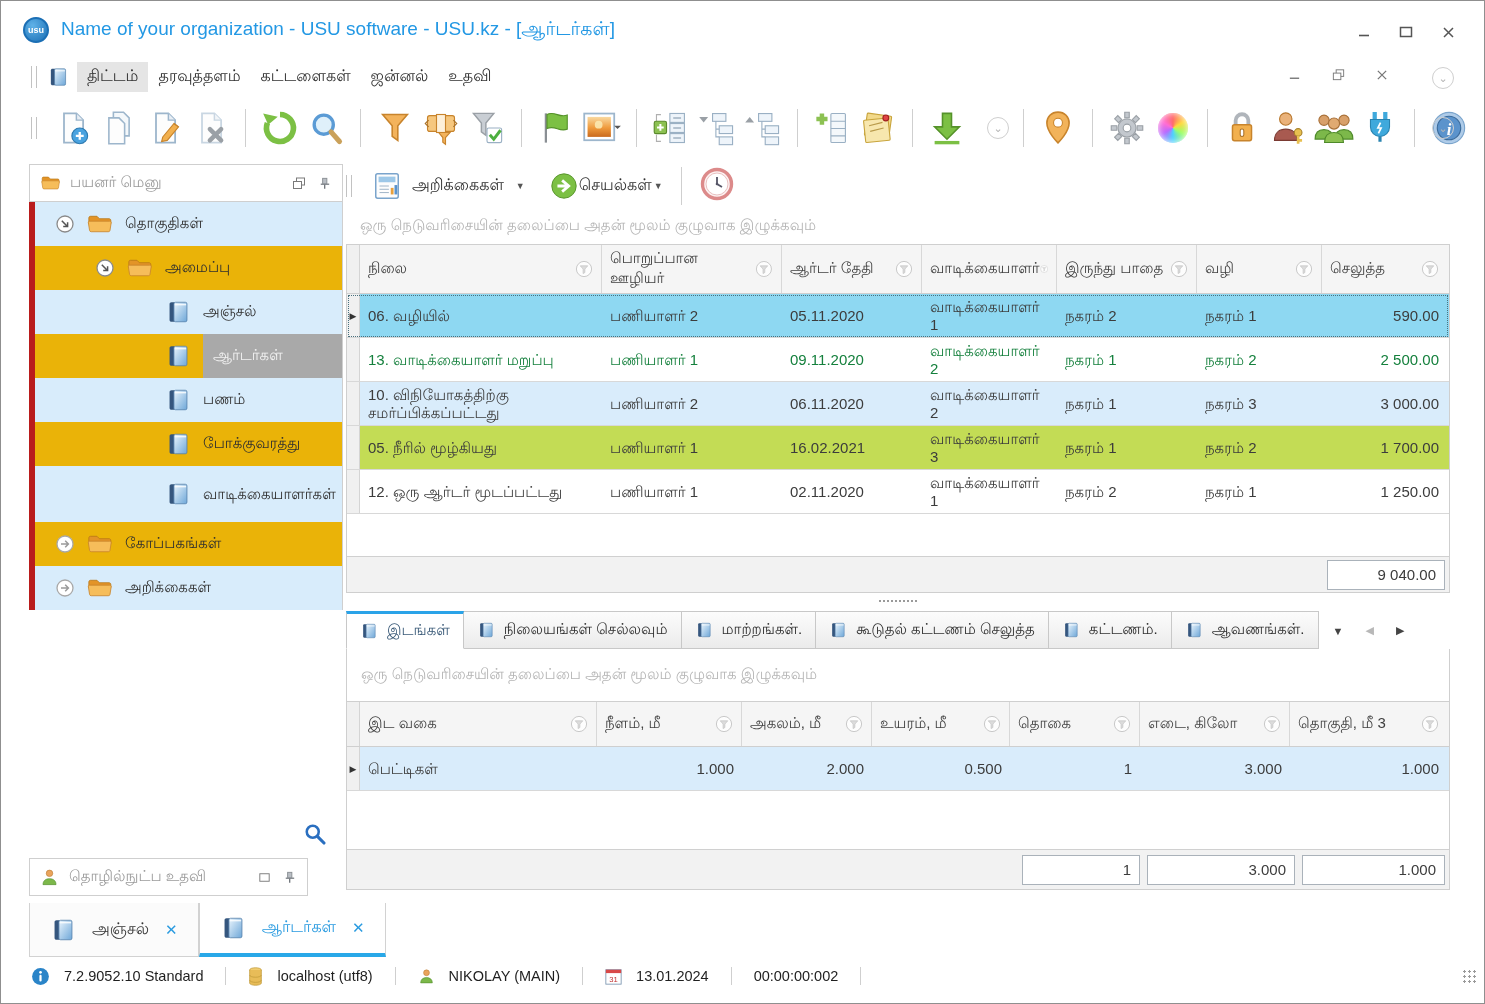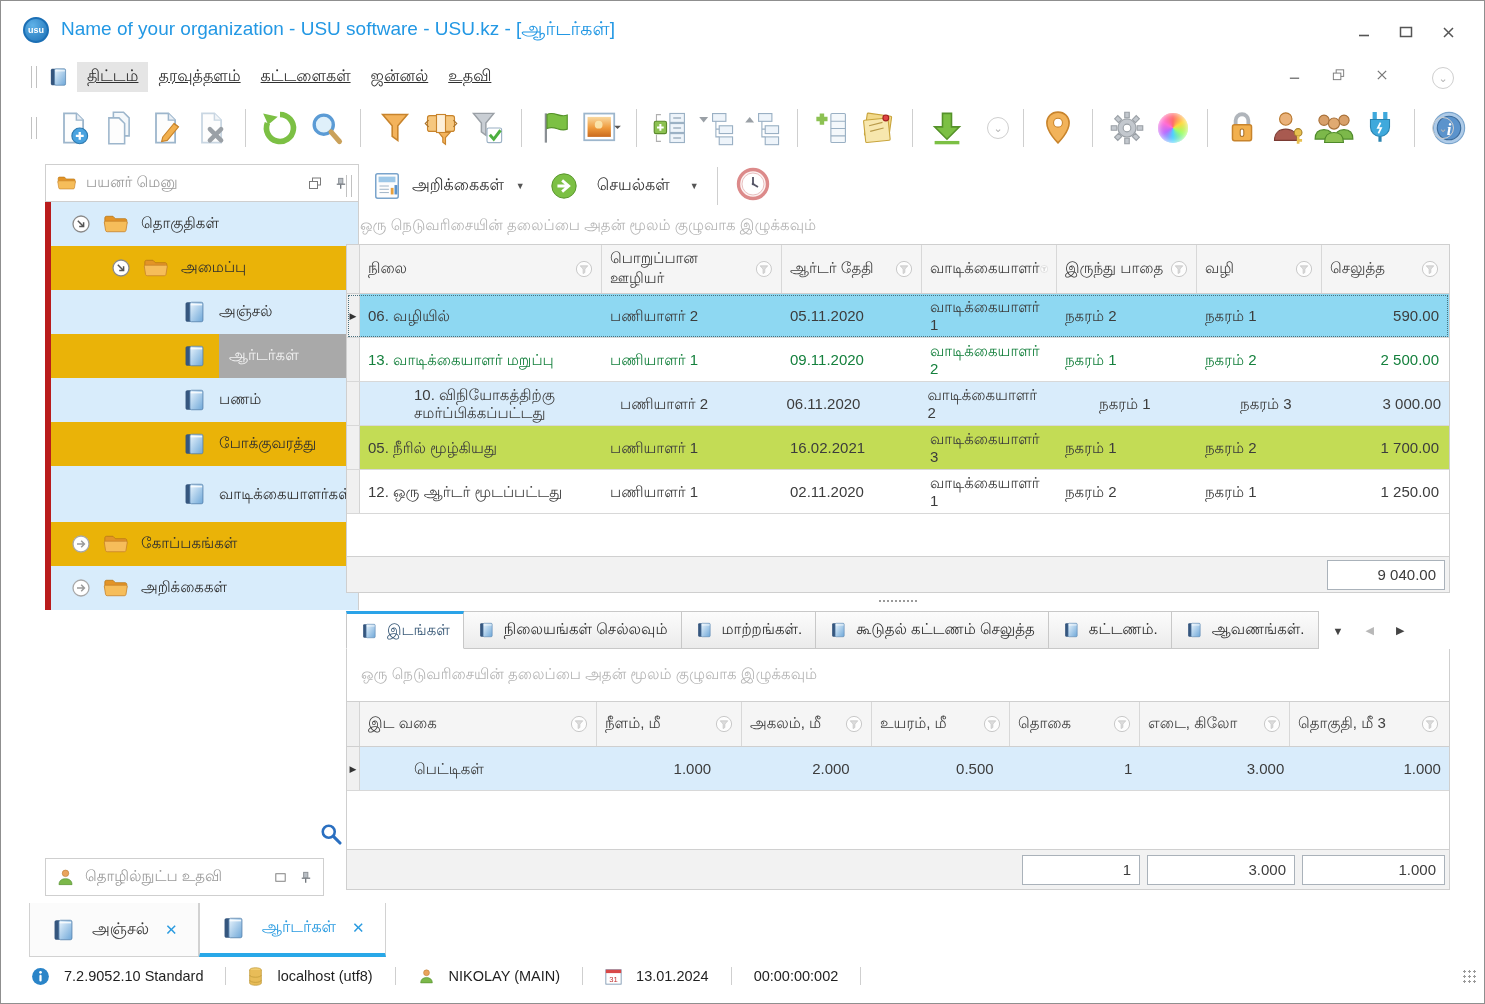--- a/index.html
+++ b/index.html
@@ -12,33 +12,33 @@
   
   .titlebar { left:0; top:0; width:100%; height:57px; display:flex; align-items:center; padding-left:22px; }
   .applogo { width:26px; height:26px; border-radius:50%; background:radial-gradient(circle at 35% 30%, #5fb2e8, #1b6fb5); color:#fff; font-size:9px; font-weight:bold; display:flex; align-items:center; justify-content:center; border:2px solid #1b6fb5; }
   .apptitle { margin-left:12px; font-size:19px; color:#2398e4; }
   .winbtns { position:absolute; right:28px; top:24px; display:flex; gap:26px; }
   .winbtn  { width:16px; height:14px; display:flex; align-items:center; justify-content:center; }
 
   
   .menubar { left:0; top:57px; width:100%; height:38px; display:flex; align-items:center; padding-left:30px; }
   .grip { width:6px; height:22px; border-left:1px solid #c2c2c2; border-right:1px solid #c2c2c2; margin-right:10px; }
-  .menuitem { font-size:16px; padding:5px 10px; color:#2f2f2f;text-decoration:underline; }
+  .menuitem { font-size:16px; padding:5px 10px; color:#2f2f2f; }
   .menuitem.first { background:#e5e5e5; }
   .mdi-btns { position:absolute; right:96px; top:66px; display:flex; gap:30px; }
   .chev-circle { width:22px; height:22px; border-radius:50%; border:1px solid #cfcfcf; color:#b5b5b5; font-size:11px; display:flex; align-items:center; justify-content:center; }
 
   
   .toolbar { left:0; top:95px; width:100%; height:64px; display:flex; align-items:center; padding-left:30px; gap:6px; }
   .tbico { width:40px; height:40px; display:flex; align-items:center; justify-content:center; }
   .tbsep { width:1px; height:38px; background:#cfcfcf; margin:0 8px; }
   .colorwheel { width:30px; height:30px; border-radius:50%; background:conic-gradient(#ff6b6b,#ffd93d,#9dff6b,#4dd2ff,#b86bff,#ff6bd4,#ff6b6b); box-shadow:inset 0 0 6px rgba(255,255,255,.9); }
 
   
-  .sidebar { left:44px; top:163px; width:314px; height:730px; }
+  .sidebar { left:28px; top:163px; width:314px; height:730px; }
   .panelhead { height:38px; display:flex; align-items:center; gap:10px; padding:0 10px; border:1px solid #cfcfcf; background:#fff; color:#9a9a9a; font-size:15px; }
   .panelhead .sp { flex:1; }
   .tree { border-left:6px solid #b91c1c; border-right:1px solid #cfcfcf; }
   .trow { display:flex; align-items:center; min-height:44px; font-size:15px; color:#2f2f2f; }
   .trow.blue { background:#d8ecfb; }
   .trow.green { background:#eab308; }
   .trow .exp { margin-right:10px; flex:0 0 auto; }
   .trow .ic { margin-right:12px; flex:0 0 auto; }
   .selbox { flex:1; align-self:stretch; display:flex; align-items:center; background:#a9a9a9; color:#f2f2f2; padding-left:10px; }
   .sb-search { position:absolute; right:16px; top:658px; }
@@ -54,21 +54,21 @@
   .gridwrap { border:1px solid #cfcfcf; }
   .ghead { display:flex; background:#f5f5f5; border-bottom:1px solid #cfcfcf; }
   .th { display:flex; align-items:center; justify-content:space-between; padding:4px 8px; border-right:1px solid #d8d8d8; font-size:15px; color:#3f3f3f; min-height:44px; }
   .th:last-child { border-right:none; }
   .gr { display:flex; border-bottom:1px solid #d8d8d8; min-height:44px; background:#fff; }
   .td { padding:2px 8px; display:flex; align-items:center; font-size:15px; line-height:1.15; }
   .td.num { justify-content:flex-end; }
   .ind { width:13px; flex:0 0 13px; background:#f0f0f0; border-right:1px solid #d4d4d4; display:flex; align-items:center; justify-content:center; font-size:9px; color:#333; }
   .gr.sel { background:#8ed8f2; outline:1.5px dotted #49717e; outline-offset:-2px; }
   .gr.red { color:#15803d; }
-  .gr.rowblue { background:#d9ecfb;gap:46px; }
+  .gr.rowblue { background:#d9ecfb; }
   .gr.rowgreen { background:#c3dc55; }
   .gfoot { display:flex; align-items:center; justify-content:flex-end; height:36px; background:#f2f2f2; border-top:1px solid #d0d0d0; padding:2px 4px; }
   .sumbox { background:#fff; border:1px solid #aab2ba; height:30px; display:flex; align-items:center; justify-content:flex-end; padding:0 8px; font-size:15px; }
 
   .splitter { height:16px; display:flex; align-items:center; justify-content:center; }
   .splitter .dots { width:38px; border-top:2px dotted #9a9a9a; }
 
   .dtabs { display:flex; align-items:flex-end; height:40px; }
   .dtab { display:flex; align-items:center; gap:9px; padding:0 13px; height:38px; background:linear-gradient(#fcfcfc,#ebebeb); border:1px solid #c8c8c8; border-left:none; font-size:15px; color:#2f2f2f; white-space:nowrap; }
   .dtab.firstb { border-left:1px solid #c8c8c8; }
@@ -503,21 +503,21 @@
         <svg width="30" height="30" viewBox="0 0 32 32">
             <rect x="4" y="3" width="24" height="26" rx="2" fill="#fdfdfd" stroke="#7aa4cc" stroke-width="1.6"></rect>
             <rect x="7" y="6" width="18" height="6" fill="#9ec8e8"></rect>
             <path d="M8 16h10M8 19.5h10M8 23h10" stroke="#9ab0c4"></path>
             <rect x="20" y="18" width="3" height="7" fill="#e8a03c"></rect>
             <rect x="24" y="15" width="3" height="10" fill="#5b93cc"></rect>
           </svg>
         <span class="lbl">அறிக்கைகள்</span>
         <span class="caret">▼</span>
       </div>
-      <div class="flex" style="gap:18px; margin-left:14px">
+      <div class="flex" style="gap:0; margin-left:14px">
         <svg width="30" height="30" viewBox="0 0 32 32">
             <circle cx="16" cy="16" r="13" fill="#7cc044" stroke="#55922a"></circle>
             <path d="M9 16h10M14 10l7 6-7 6" stroke="#fff" stroke-width="3" fill="none"></path>
           </svg>
         <span class="lbl">செயல்கள்</span>
         <span class="caret">▼</span>
       </div>
       <div class="tbsep"></div>
       <div>
         <svg width="34" height="34" viewBox="0 0 34 34">

